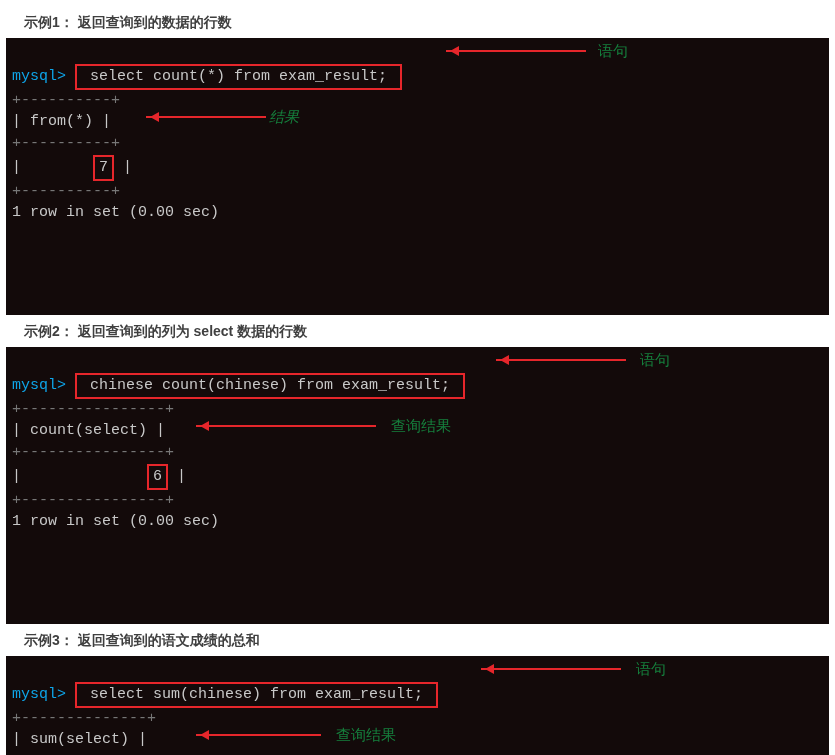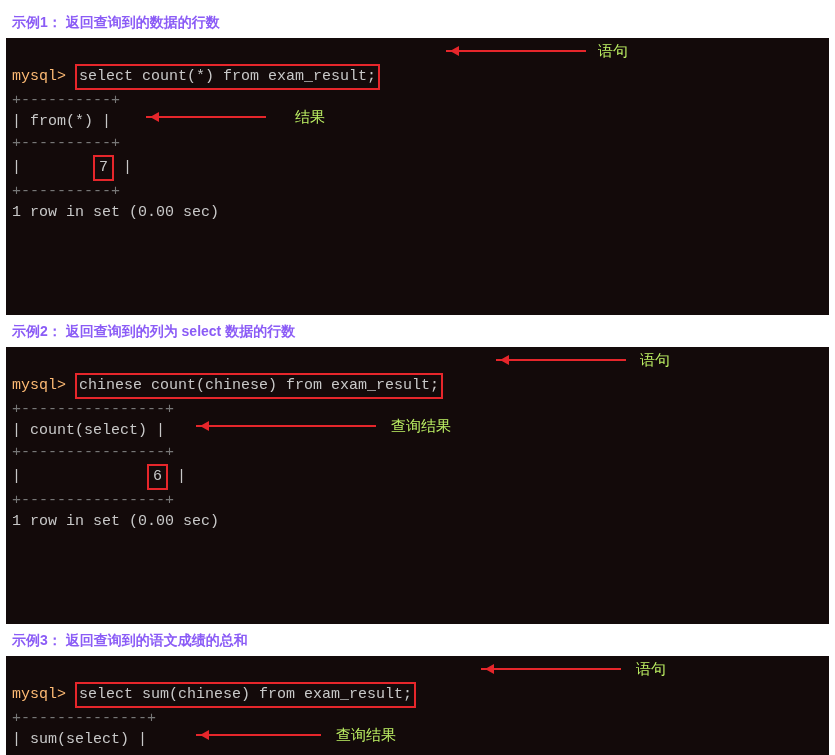--- a/index.html
+++ b/index.html
@@ -6,48 +6,48 @@
     margin: 0;
     padding: 6px;
     background: #fff;
     font-family: "Microsoft YaHei", Arial, sans-serif;
     font-size: 14px;
     width: 835px;
     box-sizing: border-box;
   }
   .example-title {
     font-weight: bold;
-    margin: 8px 0 6px 6px;
+    margin: 8px 0 6px 18px;
     font-size: 14px;
-    color: #8b5cf6;
+    color: #404040;
   }
   .terminal {
     background: #130a0a;
     color: #c8c8c8;
     font-family: "Consolas","Courier New",monospace;
     font-size: 15px;
     line-height: 1.45;
     padding: 4px 6px 4px 6px;
     position: relative;
     white-space: pre;
   }
-  .prompt { color: #fdba74; }
+  .prompt { color: #0ea5e9; }
   .sql-box {
     border: 2px solid #e6262b;
-    padding: 0 2px;
+    padding: 0 13px;
     display: inline-block;
   }
   .val-box {
     border: 2px solid #e6262b;
     padding: 0 4px;
     display: inline-block;
   }
   .annot {
     position: absolute;
-    color: #bef264;
+    color: #15803d;
     font-family: "Microsoft YaHei", Arial, sans-serif;
     font-size: 15px;
     font-weight: normal;
     white-space: nowrap;
   }
   .arrow {
     position: absolute;
     height: 2px;
     background: #e6262b;
   }
@@ -69,21 +69,21 @@
 <span class="prompt">mysql&gt;</span> <span class="sql-box">select count(*) from exam_result;</span>
 <span class="rowsep">+----------+</span>
 | <span>from(*)</span> |
 <span class="rowsep">+----------+</span>
 |        <span class="val-box">7</span> |
 <span class="rowsep">+----------+</span>
 <span>1 row in set (0.00 sec)</span>
 <div class="arrow" style="left:440px; top:12px; width:140px;"></div>
 <div class="annot" style="left:592px; top:2px;">语句</div>
 <div class="arrow" style="left:140px; top:78px; width:120px;"></div>
-<div class="annot" style="left:289px; top:68px;">结果</div>
+<div class="annot" style="left:263px; top:68px;font-style:italic;">结果</div>
 </div>
 
 <div class="example-title">示例2：  返回查询到的列为 select 数据的行数</div>
 <div class="terminal">
 <span class="prompt">mysql&gt;</span> <span class="sql-box">chinese count(chinese) from exam_result;</span>
 <span class="rowsep">+----------------+</span>
 | <span>count(select)</span> |
 <span class="rowsep">+----------------+</span>
 |              <span class="val-box">6</span> |
 <span class="rowsep">+----------------+</span>

